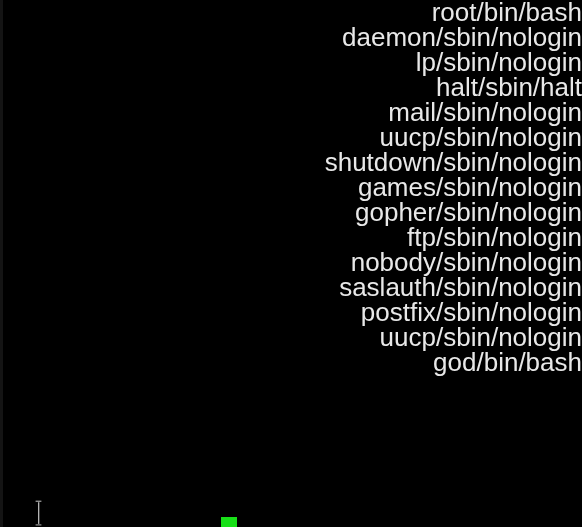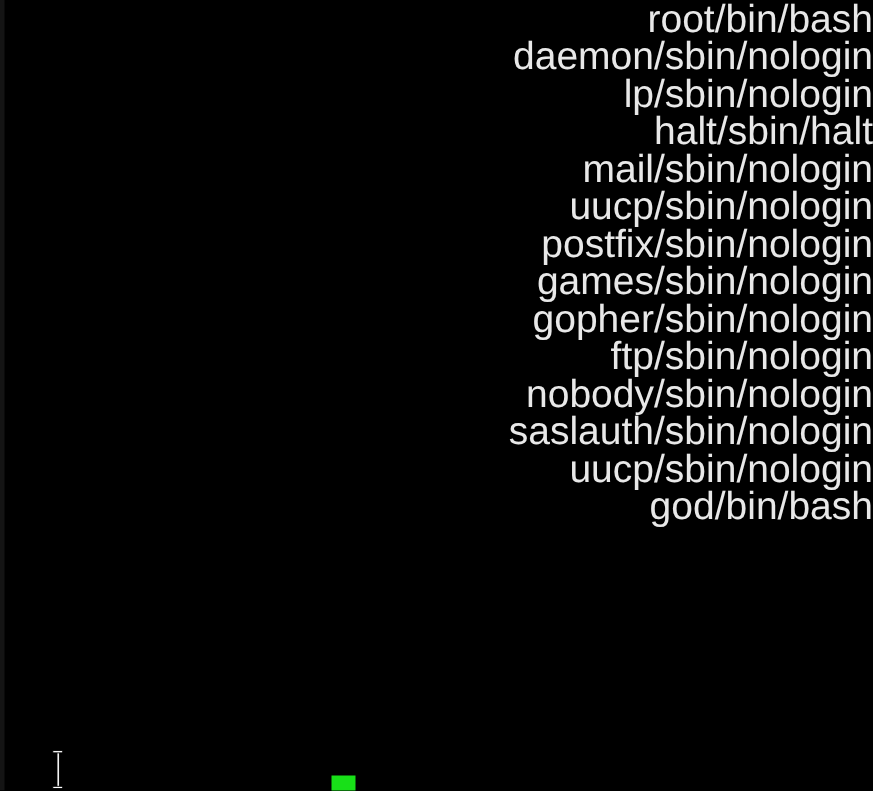--- a/index.html
+++ b/index.html
@@ -108,26 +108,27 @@
 
   <div id="left-edge"></div>
 
   <div id="screen">
       <div class="term-line"><span class="col-name tabstop-8">root</span><span class="col-path">/bin/bash</span></div>
       <div class="term-line"><span class="col-name tabstop-8">daemon</span><span class="col-path">/sbin/nologin</span></div>
       <div class="term-line"><span class="col-name tabstop-8">lp</span><span class="col-path">/sbin/nologin</span></div>
       <div class="term-line"><span class="col-name tabstop-8">halt</span><span class="col-path">/sbin/halt</span></div>
       <div class="term-line"><span class="col-name tabstop-8">mail</span><span class="col-path">/sbin/nologin</span></div>
       <div class="term-line"><span class="col-name tabstop-8">uucp</span><span class="col-path">/sbin/nologin</span></div>
-      <div class="term-line"><span class="col-name tabstop-16">postfix</span><span class="col-path">/sbin/nologin</span></div>
+      <div class="term-line"><span class="col-name tabstop-16">shutdown</span><span class="col-path">/sbin/nologin</span></div>
       <div class="term-line"><span class="col-name tabstop-8">games</span><span class="col-path">/sbin/nologin</span></div>
       <div class="term-line"><span class="col-name tabstop-8">gopher</span><span class="col-path">/sbin/nologin</span></div>
       <div class="term-line"><span class="col-name tabstop-8">ftp</span><span class="col-path">/sbin/nologin</span></div>
       <div class="term-line"><span class="col-name tabstop-8">nobody</span><span class="col-path">/sbin/nologin</span></div>
       <div class="term-line"><span class="col-name tabstop-16">saslauth</span><span class="col-path">/sbin/nologin</span></div>
+      <div class="term-line"><span class="col-name tabstop-8">postfix</span><span class="col-path">/sbin/nologin</span></div>
       <div class="term-line"><span class="col-name tabstop-8">uucp</span><span class="col-path">/sbin/nologin</span></div>
       <div class="term-line"><span class="col-name tabstop-8">god</span><span class="col-path">/bin/bash</span></div>
     </div>
 
   <div id="prompt-line">
     
   </div>
 
   <div id="block-cursor"></div>
 

